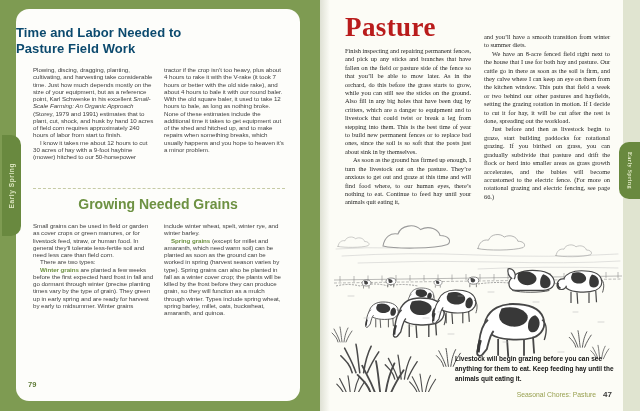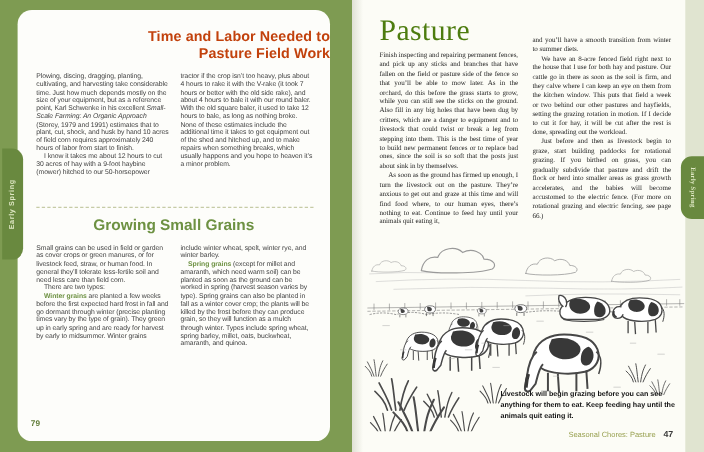--- a/index.html
+++ b/index.html
@@ -9,21 +9,21 @@
     font-family:"Liberation Sans",sans-serif;
   }
   
   .left-page{position:absolute;left:0;top:0;width:320px;height:411px;}
   .white-box{
     position:absolute;left:16px;top:9px;width:284px;height:392px;
     background:#fdfdfa;border-radius:13px;
   }
   .box-title{
     position:absolute;left:0;top:16px;width:100%;
-    text-align:right;color:#c2410c;font-weight:bold;
+    text-align:left;color:#0c4a6e;font-weight:bold;
     font-size:13px;line-height:15.5px;letter-spacing:.1px;
   }
   .left-cols{
     position:absolute;left:17px;width:252px;
     column-count:2;column-gap:10px;
     font-size:6.2px;line-height:7.25px;letter-spacing:-.05px;color:#3f3f3f;
   }
   #box-cols{top:57px;}
   #grains-cols{top:213px;}
   .left-cols p{margin:0;}
@@ -69,21 +69,21 @@
   .gutter-shade{
     position:absolute;left:0;top:0;width:10px;height:100%;
     background:linear-gradient(to right,rgba(90,100,60,.18),rgba(0,0,0,0));
   }
   .edge-strip{
     position:absolute;right:0;top:0;width:17px;height:100%;
     background:#e0e4d0;
   }
   .pasture-title{
     position:absolute;left:25px;top:12px;
-    font-size:27px;font-weight:400;color:#4d7c0f;letter-spacing:.4px;
+    font-size:27px;font-weight:700;color:#b91c1c;letter-spacing:.4px;
   }
   .serif-col{
     position:absolute;width:126px;
     font-size:6.4px;line-height:8.4px;letter-spacing:-.03px;
     color:#262626;text-align:justify;
   }
   #right-col-1{left:25px;top:47px;}
   #right-col-2{left:164px;top:33px;}
   .serif-col p{margin:0;}
   .serif-col p.indent{text-indent:8px;}
@@ -110,21 +110,21 @@
     <div class="white-box">
       <div class="box-title">
         <div>Time and Labor Needed to</div>
         <div>Pasture Field Work</div>
       </div>
       <div class="left-cols" id="box-cols">
           <p><span>Plowing, discing, dragging, planting, cultivating, and harvesting take considerable time. Just how much depends mostly on the size of your equipment, but as a reference point, Karl Schwenke in his excellent </span><span class="seg-italic">Small-Scale Farming: An Organic Approach</span><span> (Storey, 1979 and 1991) estimates that to plant, cut, shock, and husk by hand 10 acres of field corn requires approximately 240 hours of labor from start to finish.</span></p>
           <p class="indent"><span>I know it takes me about 12 hours to cut 30 acres of hay with a 9-foot haybine (mower) hitched to our 50-horsepower tractor if the crop isn’t too heavy, plus about 4 hours to rake it with the V-rake (it took 7 hours or better with the old side rake), and about 4 hours to bale it with our round baler. With the old square baler, it used to take 12 hours to bale, as long as nothing broke. None of these estimates include the additional time it takes to get equipment out of the shed and hitched up, and to make repairs when something breaks, which usually happens and you hope to heaven it’s a minor problem.</span></p>
         </div>
       <div class="dashed-divider"></div>
-      <div class="grains-title">Growing Small Grains</div>
+      <div class="grains-title">Growing Needed Grains</div>
       <div class="left-cols" id="grains-cols">
           <p><span>Small grains can be used in field or garden as cover crops or green manures, or for livestock feed, straw, or human food. In general they’ll tolerate less-fertile soil and need less care than field corn.</span></p>
           <p class="indent"><span>There are two types:</span></p>
           <p class="indent"><span class="seg-lead">Winter grains</span><span> are planted a few weeks before the first expected hard frost in fall and go dormant through winter (precise planting times vary by the type of grain). They green up in early spring and are ready for harvest by early to midsummer. Winter grains include winter wheat, spelt, winter rye, and winter barley.</span></p>
           <p class="indent"><span class="seg-lead">Spring grains</span><span> (except for millet and amaranth, which need warm soil) can be planted as soon as the ground can be worked in spring (harvest season varies by type). Spring grains can also be planted in fall as a winter cover crop; the plants will be killed by the frost before they can produce grain, so they will function as a mulch through winter. Types include spring wheat, spring barley, millet, oats, buckwheat, amaranth, and quinoa.</span></p>
         </div>
       <div class="page-num-left">79</div>
     </div>
     <div class="tab tab-left">
       <span class="tab-text">Early Spring</span>

